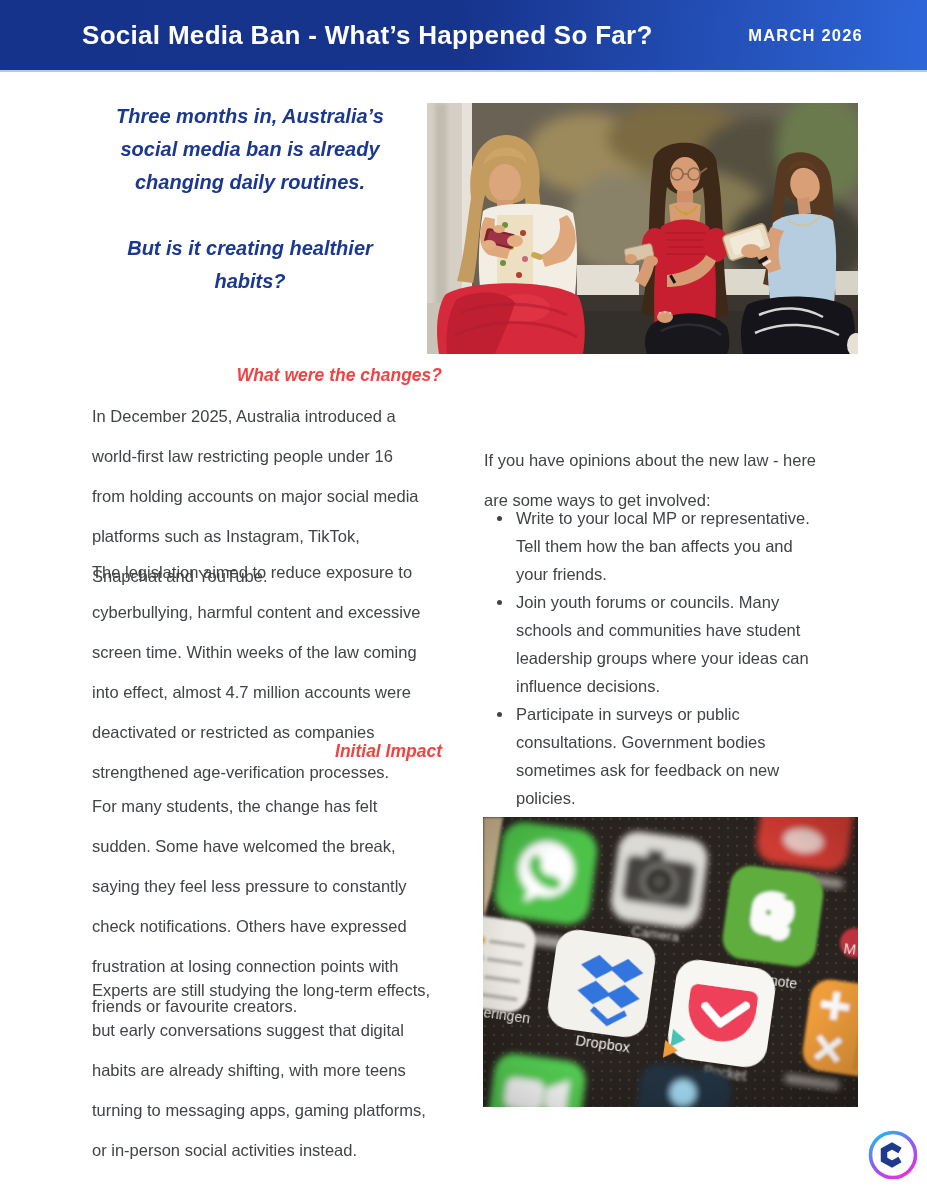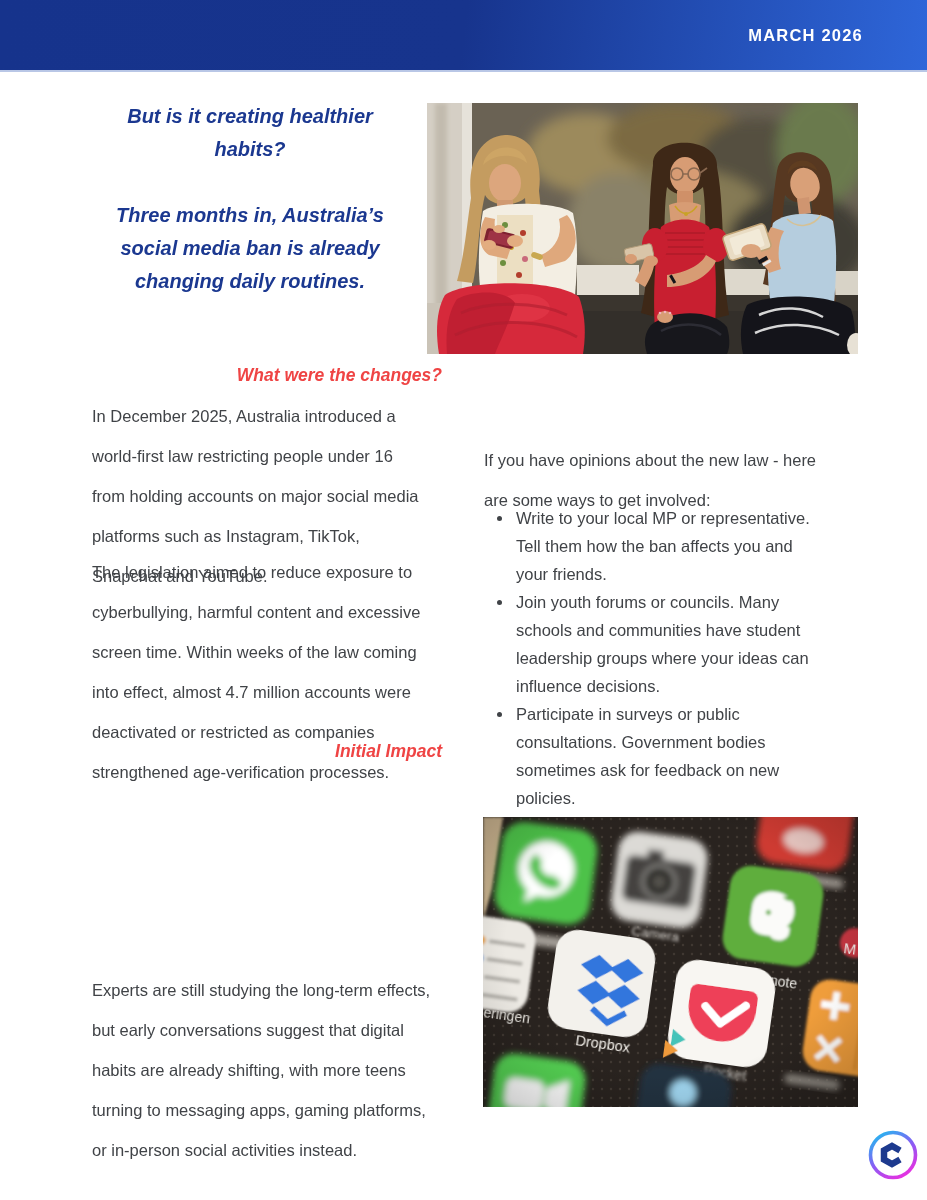--- a/index.html
+++ b/index.html
@@ -40,29 +40,30 @@
   #logo{left:867px;top:1129px;width:52px;height:52px;}
   .photo svg,#logo svg{display:block;width:100%;height:100%;}
   .label-text{font-family:"Liberation Sans",sans-serif;}
 </style>
 </head>
 <body>
 
 <div class="page">
 
   <div class="header">
+    <div class="header-title">Social Media Ban - What’s Happened So Far?</div>
     <div class="header-date">MARCH 2026</div>
   </div>
 
   <div class="abs intro">
-    <p class="pre">But is it creating healthier
-habits?</p>
     <p class="pre">Three months in, Australia’s
 social media ban is already
 changing daily routines.</p>
+    <p class="pre">But is it creating healthier
+habits?</p>
   </div>
 
   <div class="abs photo" id="top-photo">
     <svg viewBox="0 0 431 251" preserveAspectRatio="none">
       <defs>
         <filter id="tb" x="-30%" y="-30%" width="160%" height="160%">
             <feGaussianBlur stdDeviation="7"></feGaussianBlur>
           </filter>
         <filter id="tb2" x="-30%" y="-30%" width="160%" height="160%">
             <feGaussianBlur stdDeviation="2"></feGaussianBlur>
@@ -189,20 +190,26 @@
 from holding accounts on major social media
 platforms such as Instagram, TikTok,
 Snapchat and YouTube.</p>
   <p class="abs body-text pre" id="p-changes2">The legislation aimed to reduce exposure to
 cyberbullying, harmful content and excessive
 screen time. Within weeks of the law coming
 into effect, almost 4.7 million accounts were
 deactivated or restricted as companies
 strengthened age-verification processes.</p>
   <h2 class="abs h-blue" id="h-impact">Initial Impact</h2>
+  <p class="abs body-text pre" id="p-impact1">For many students, the change has felt
+sudden. Some have welcomed the break,
+saying they feel less pressure to constantly
+check notifications. Others have expressed
+frustration at losing connection points with
+friends or favourite creators.</p>
   <p class="abs body-text pre" id="p-impact2">Experts are still studying the long-term effects,
 but early conversations suggest that digital
 habits are already shifting, with more teens
 turning to messaging apps, gaming platforms,
 or in-person social activities instead.</p>
 
   <p class="abs body-text pre" id="p-thoughts">If you have opinions about the new law - here
 are some ways to get involved:</p>
   <ul class="abs" id="bullets">
     <li>Write to your local MP or representative.

